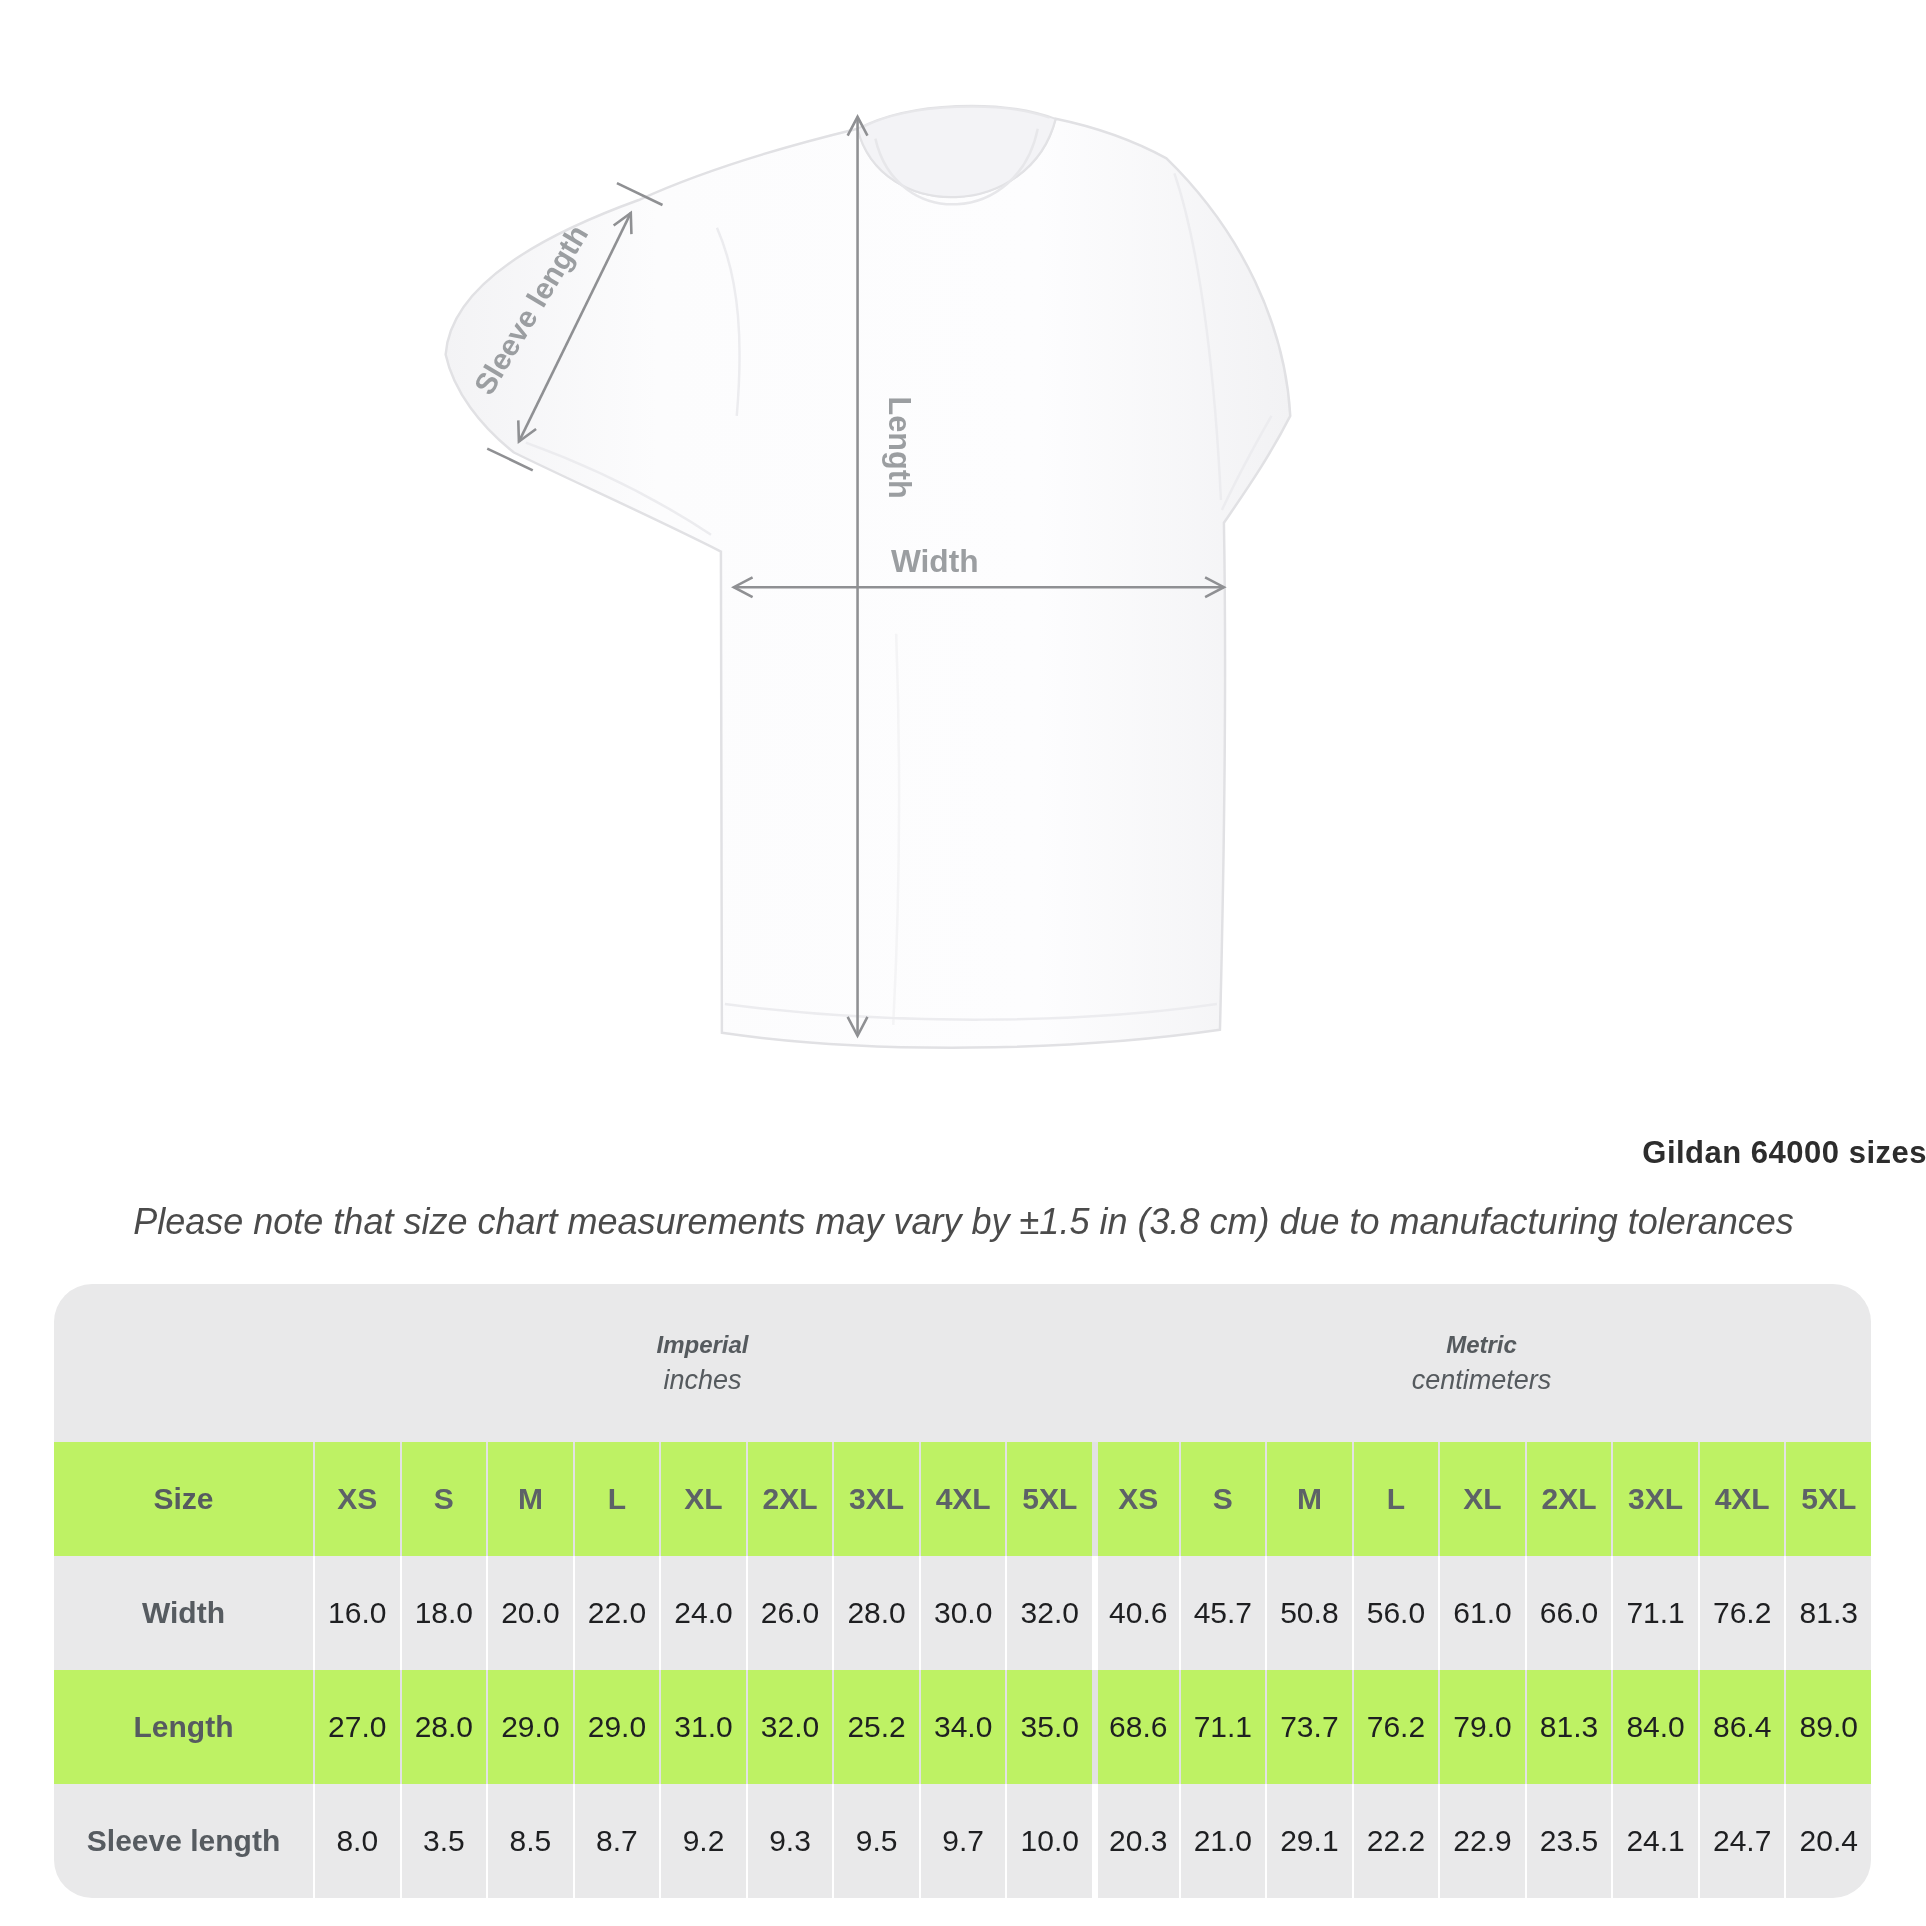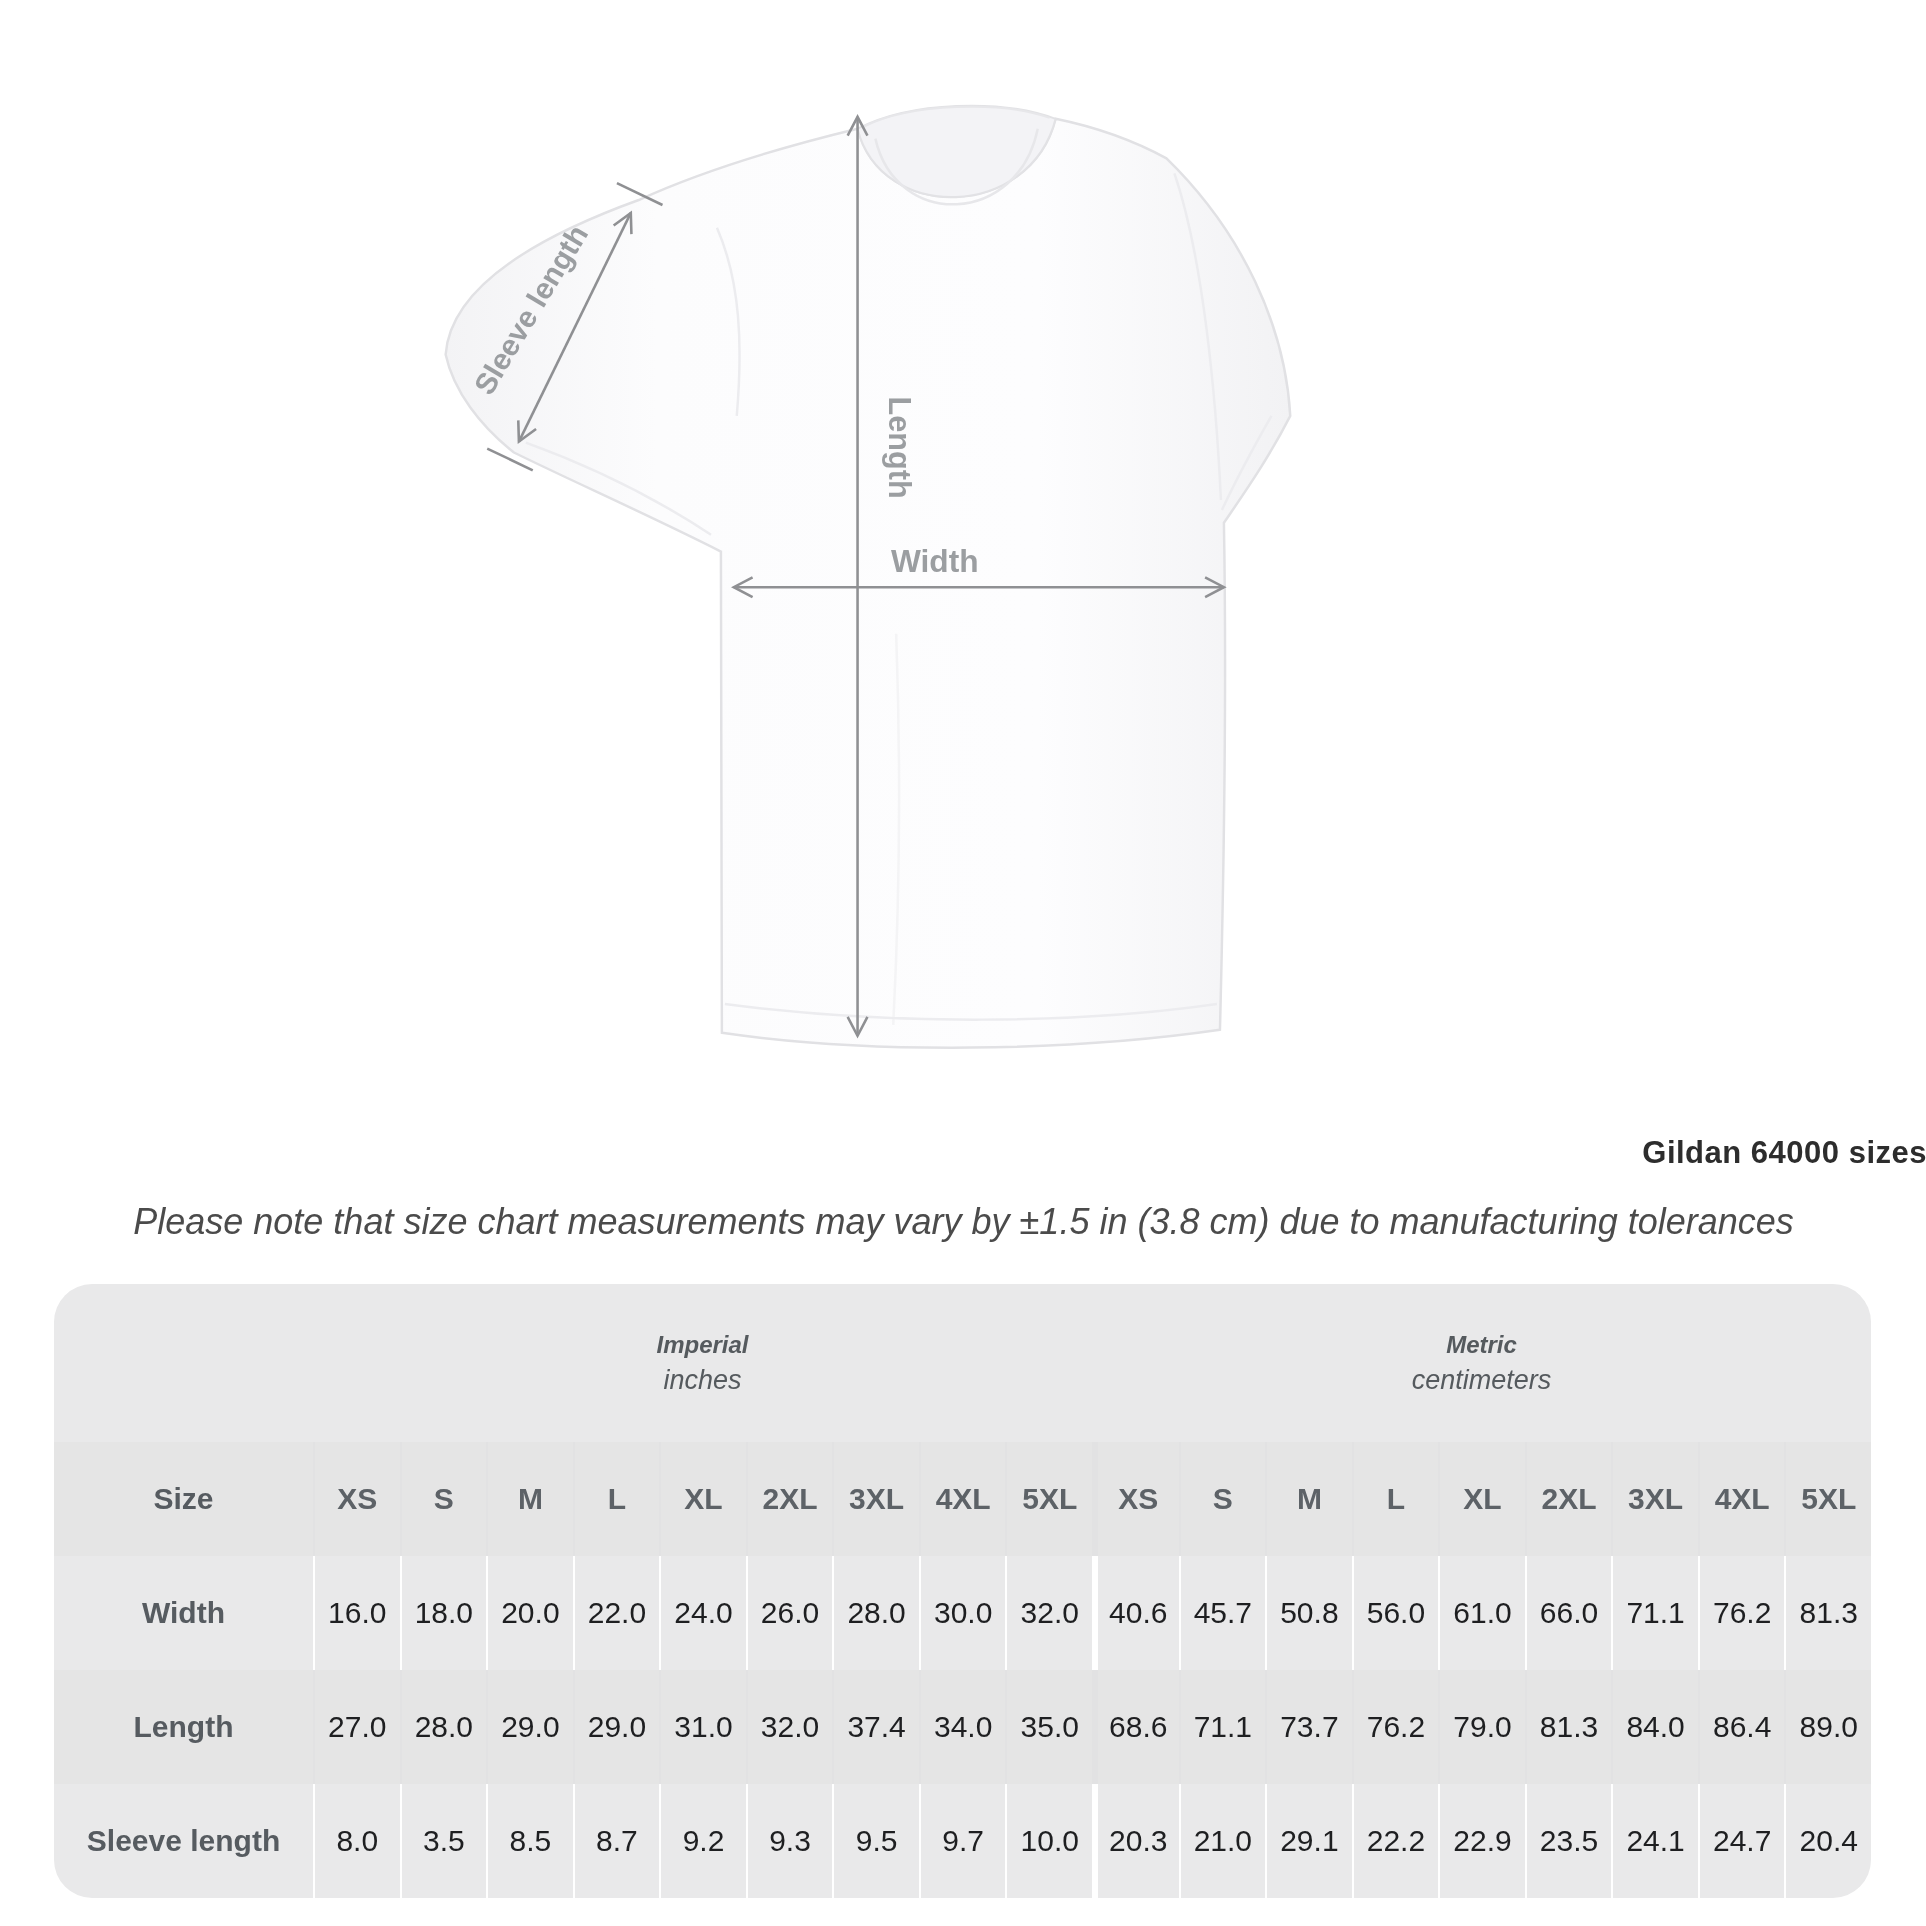--- a/index.html
+++ b/index.html
@@ -10,21 +10,21 @@
               font-size:31px;font-weight:bold;color:#2d2d2d;letter-spacing:0.5px;}
   .page-subtitle{position:absolute;top:1201px;left:0;width:100%;text-align:center;
                  font-size:36px;font-style:italic;color:#4b4b4b;}
   .size-table{position:absolute;top:1284px;left:54px;width:1817px;height:614px;
               border-radius:38px;overflow:hidden;background:#ffffff;}
   .unit-band{display:grid;grid-template-columns:259px 1fr 1fr;height:158px;background:#e9e9ea;}
   .unit-group{display:flex;flex-direction:column;align-items:center;justify-content:center;gap:6px;}
   .unit-label{font-size:24px;font-weight:bold;font-style:italic;color:#555a5e;}
   .unit-sublabel{font-size:27px;font-style:italic;color:#555a5e;}
   .trow{display:grid;grid-template-columns:259px repeat(18,1fr);height:114px;}
-  .trow.white{background:#e5e5e5;--sep:#e2e2e3;}
+  .trow.white{background:#bef264;--sep:#e2e2e3;}
   .trow.gray{background:#e9e9ea;--sep:#ffffff;}
   .cell{display:flex;align-items:center;justify-content:center;
         font-size:30px;color:#1e1f21;}
   .cell + .cell{border-left:2px solid var(--sep);}
   .cell.group-start{border-left-width:6px;}
   .cell.hdr{font-weight:bold;color:#5d6267;}
   .cell.rowlabel{font-weight:bold;color:#565b60;border-left:none;}
   .dim-label{font-weight:bold;fill:#9b9ea1;font-family:"Liberation Sans",sans-serif;}
 </style>
 </head>
@@ -147,21 +147,21 @@
           <div class="cell ">81.3</div>
         </div>
         <div class="trow white">
           <div class="cell rowlabel">Length</div>
           <div class="cell ">27.0</div>
           <div class="cell ">28.0</div>
           <div class="cell ">29.0</div>
           <div class="cell ">29.0</div>
           <div class="cell ">31.0</div>
           <div class="cell ">32.0</div>
-          <div class="cell ">37.4</div>
+          <div class="cell ">25.2</div>
           <div class="cell ">34.0</div>
           <div class="cell ">35.0</div>
           <div class="cell  group-start">68.6</div>
           <div class="cell ">71.1</div>
           <div class="cell ">73.7</div>
           <div class="cell ">76.2</div>
           <div class="cell ">79.0</div>
           <div class="cell ">81.3</div>
           <div class="cell ">84.0</div>
           <div class="cell ">86.4</div>

